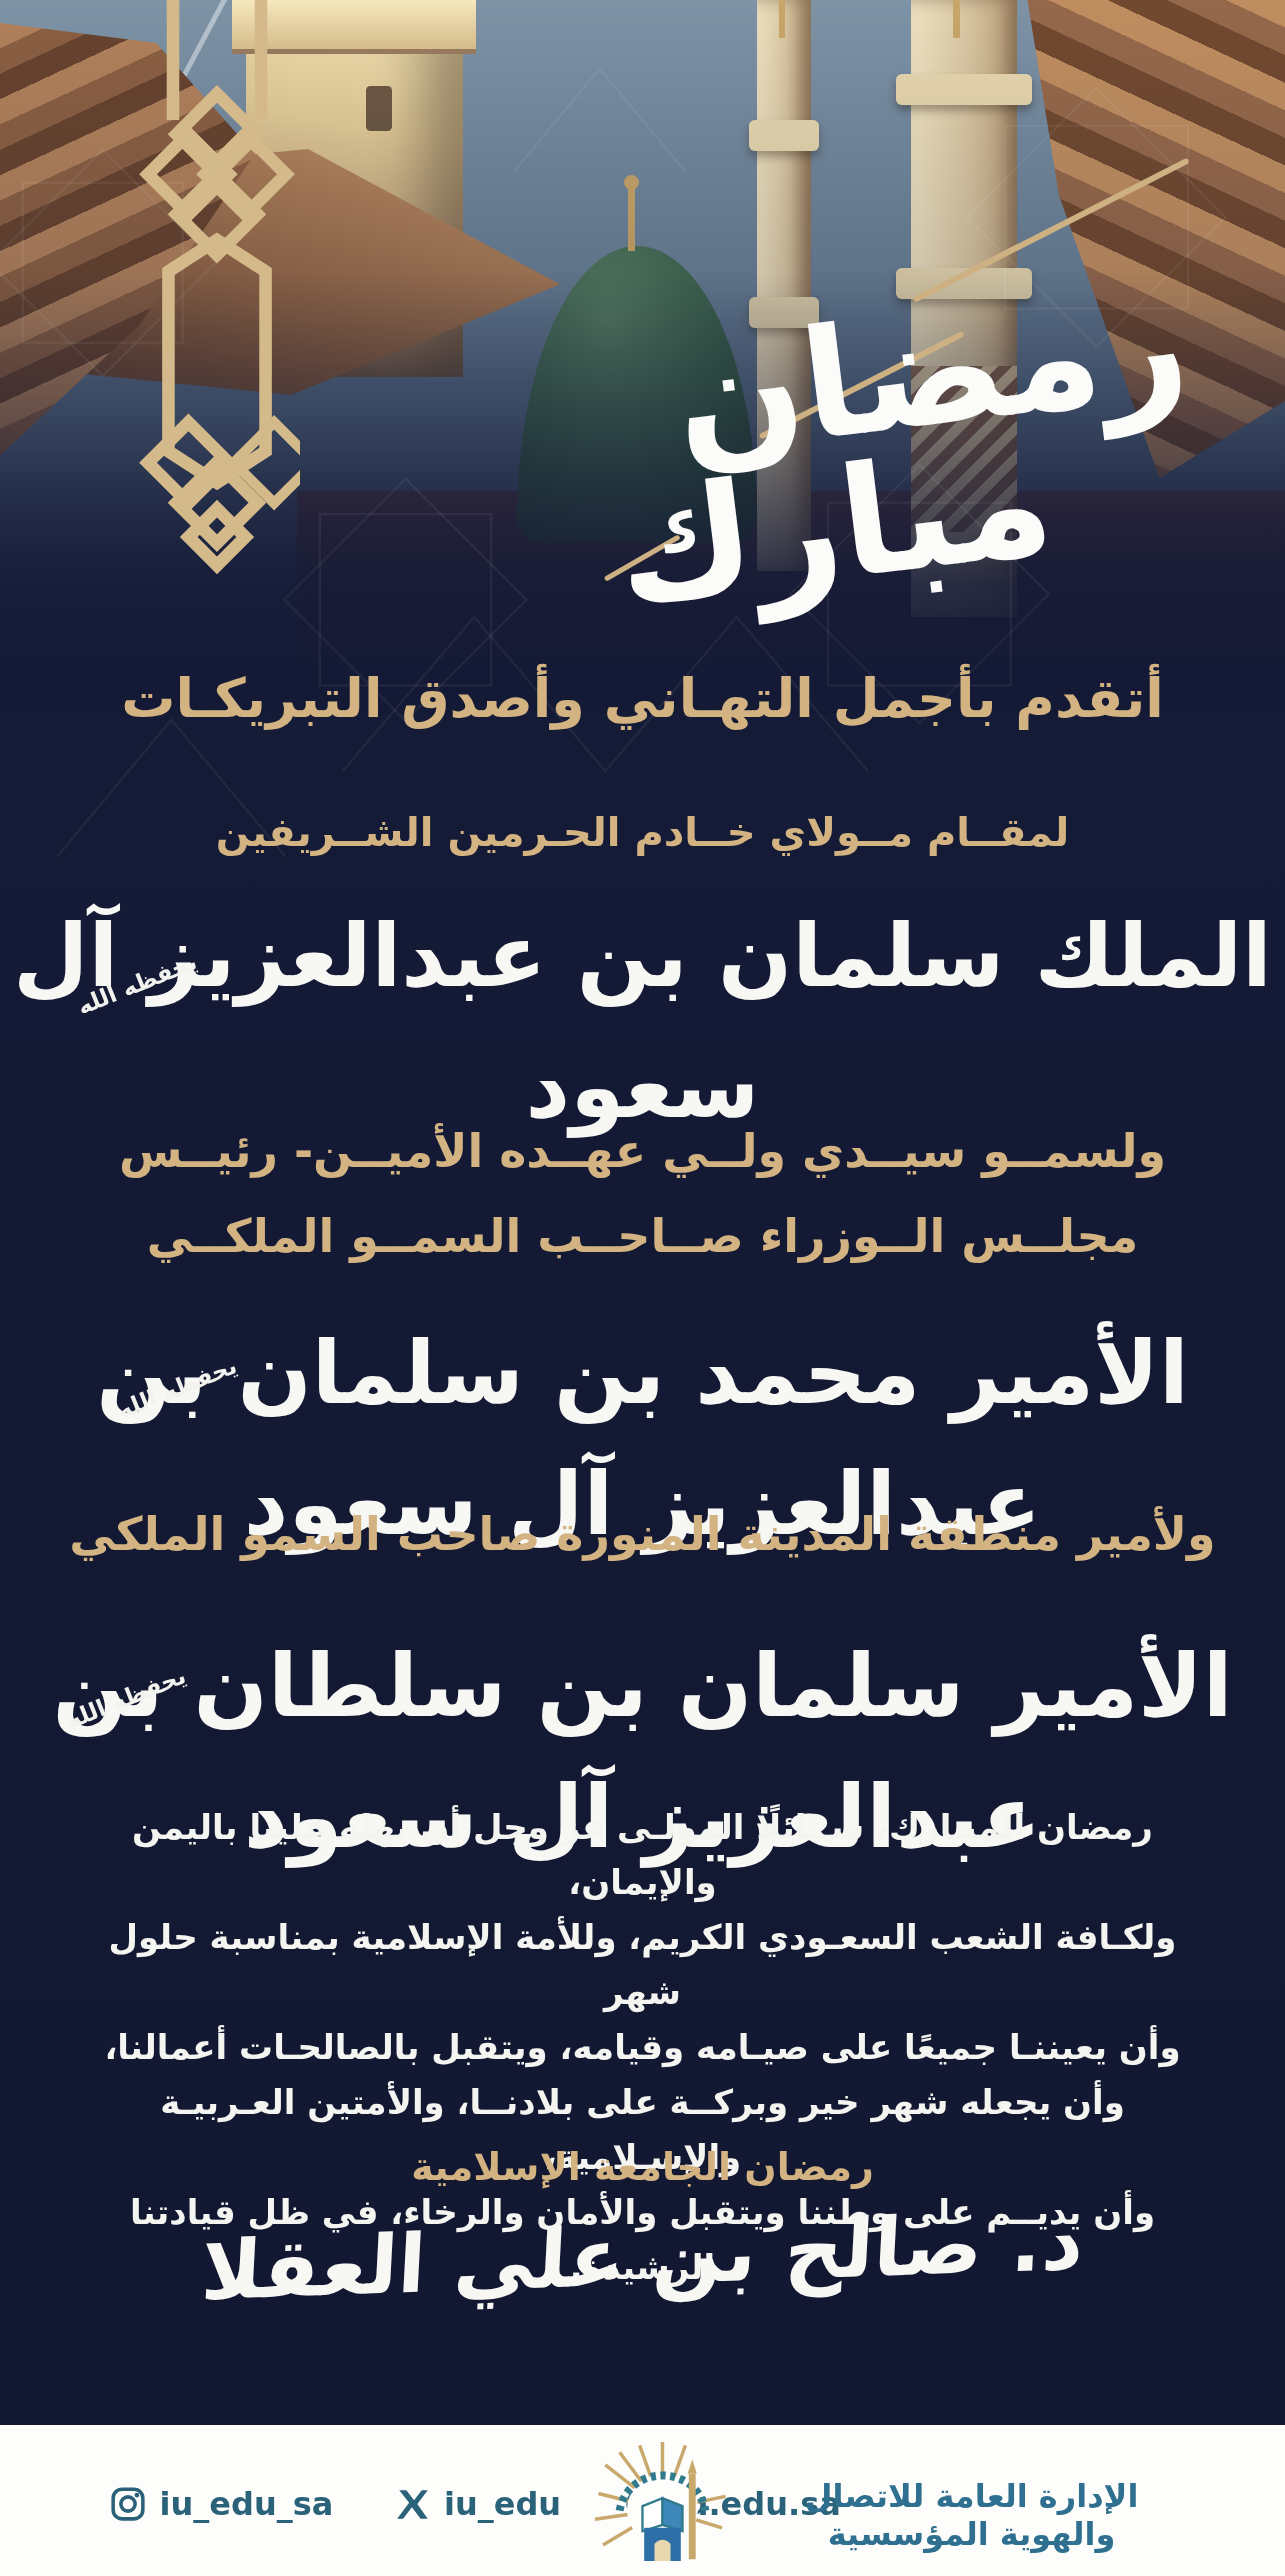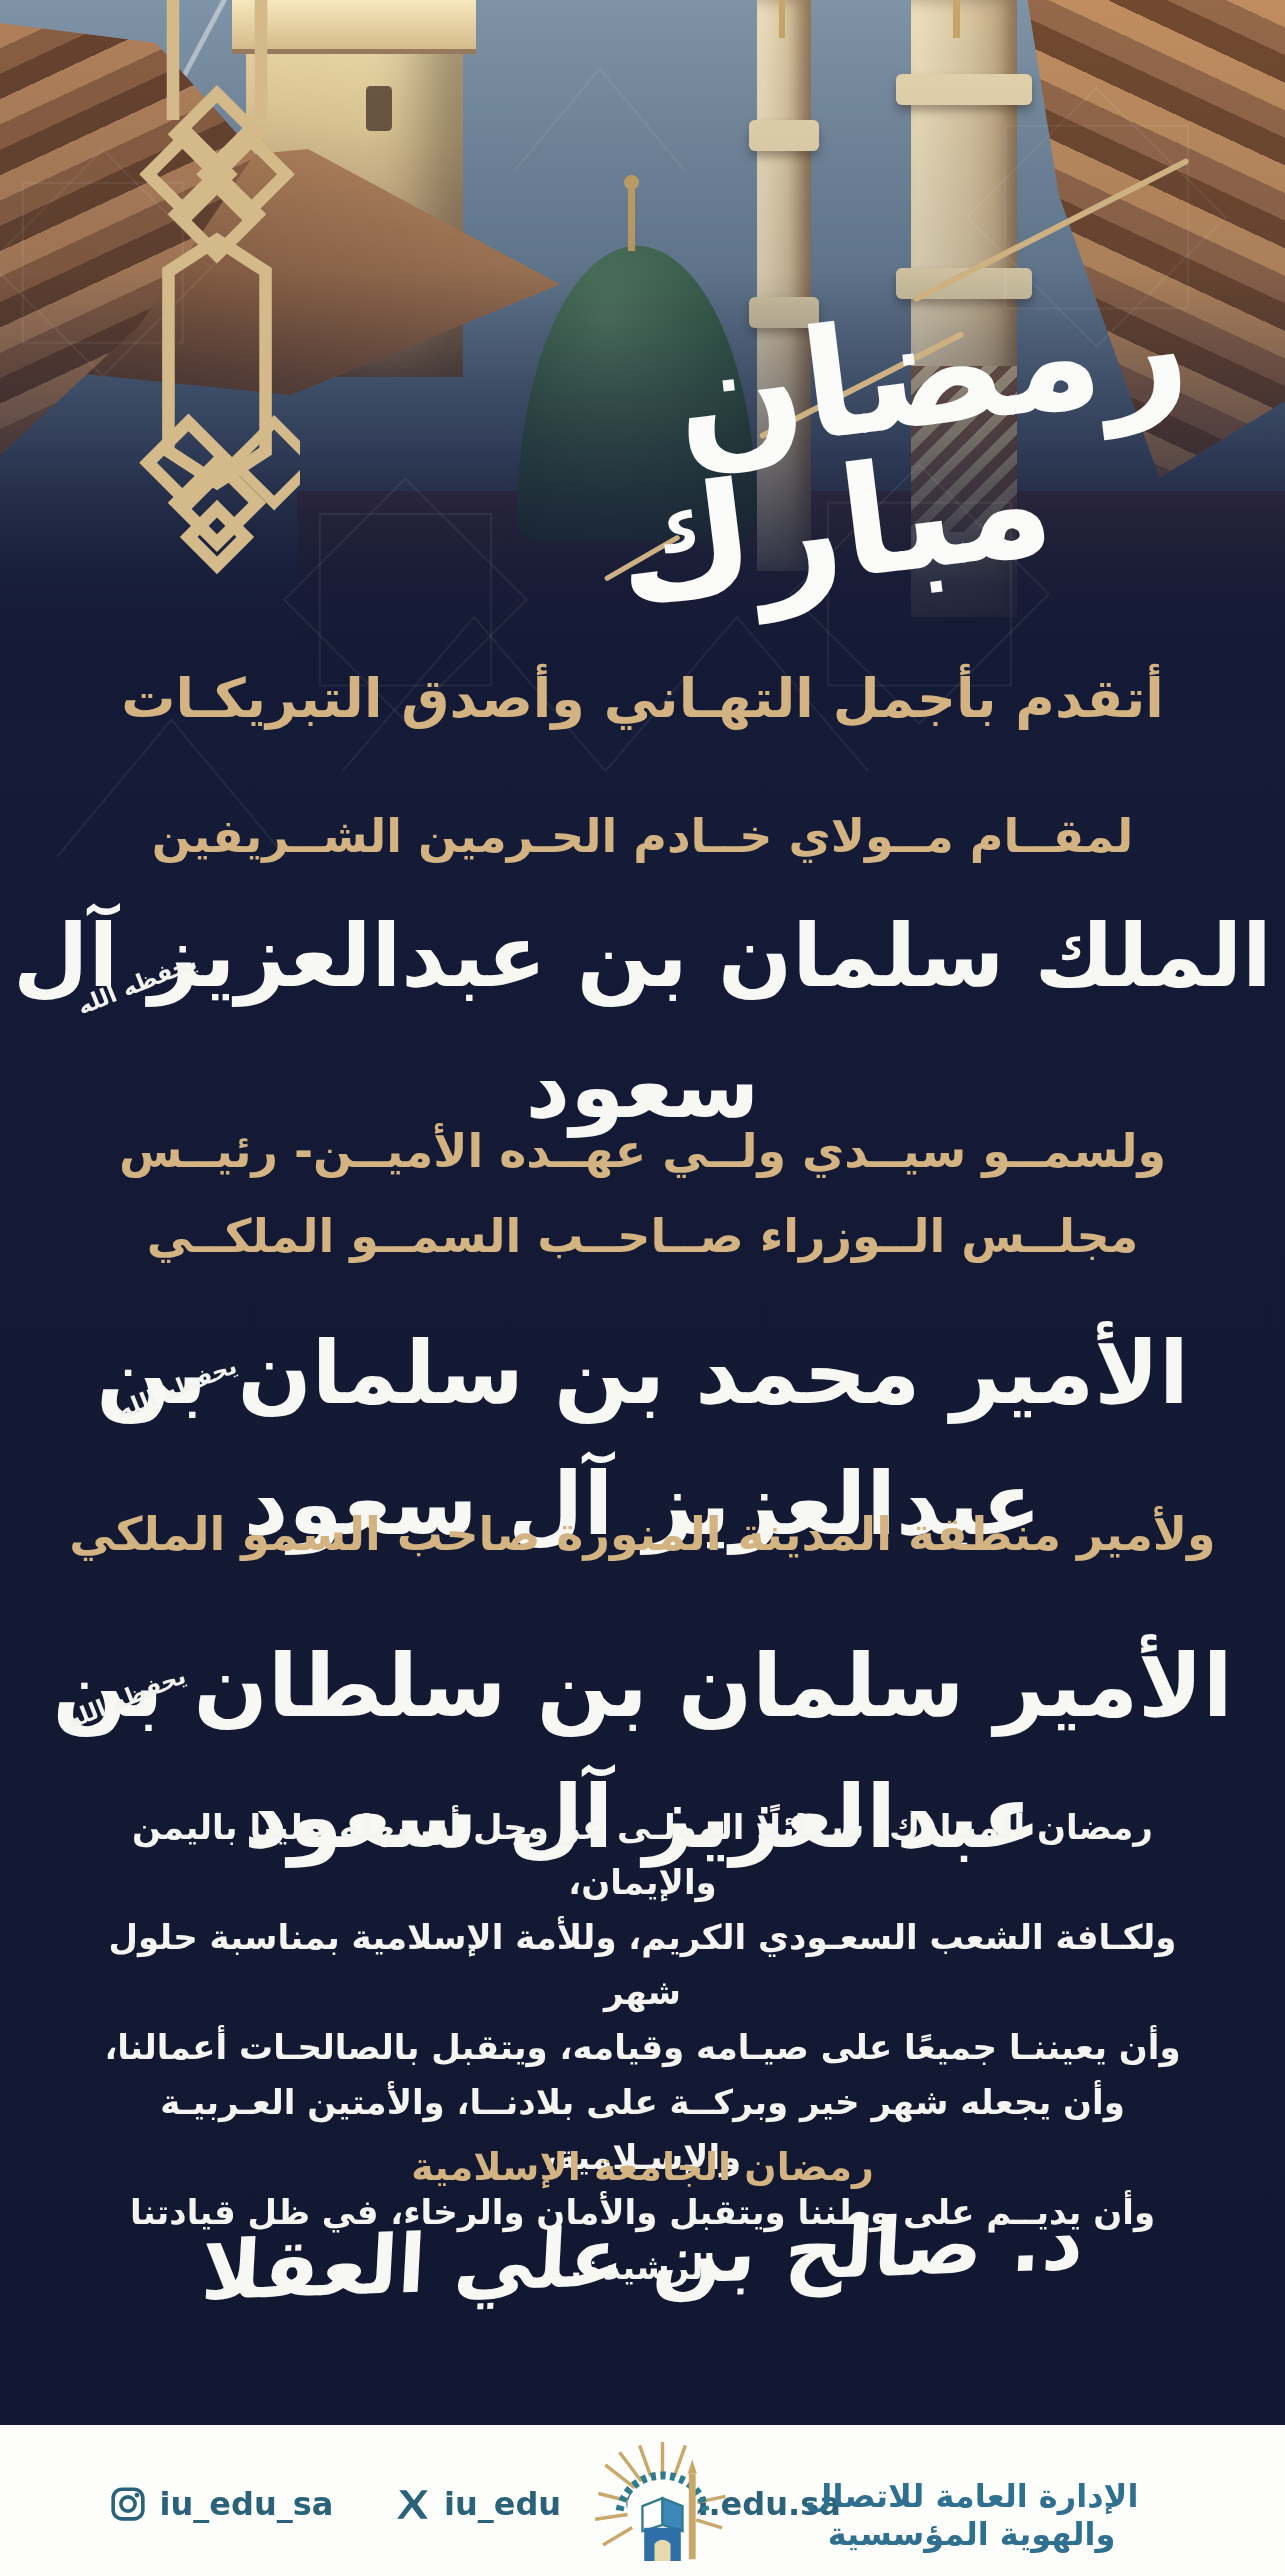--- a/index.html
+++ b/index.html
@@ -54,21 +54,21 @@
   .cal-w2{left:577px;top:451px;width:514px;font-size:151px;}
   .gold-stroke{position:absolute;background:#cdb183;border-radius:3.4px;transform-origin:left center;}
   .gs1{left:914px;top:297px;width:308px;height:6.3px;transform:rotate(-27deg);}
   .gs2{left:760px;top:434px;width:228px;height:5.7px;transform:rotate(-27deg);}
   .gs3{left:605px;top:577px;width:86px;height:5.1px;transform:rotate(-30deg);}
   
   .line{position:absolute;left:0;width:1285px;text-align:center;direction:rtl;font-weight:bold;}
   .gold{color:#d2b381;}
   .white{color:#f7f7f4;}
   .intro{top:667px;font-size:54px;letter-spacing:0.6px;}
-  .pre-king{top:809px;font-size:46px;}
+  .pre-king{top:809px;font-size:40px;}
   .name{font-size:87px;line-height:1.5;}
   .king-name{top:891px;}
   .cp-pre1{top:1124px;font-size:46px;}
   .cp-pre2{top:1209px;font-size:46px;}
   .cp-name{top:1308px;}
   .gov-pre{top:1507px;font-size:46px;}
   .gov-name{top:1621px;}
   .blessing{position:absolute;color:#f2f2ee;font-size:23px;transform:rotate(-22deg);direction:rtl;width:126px;text-align:center;font-weight:bold;}
   .bl-king{left:74px;top:971px;}
   .bl-cp{left:114px;top:1375px;}

